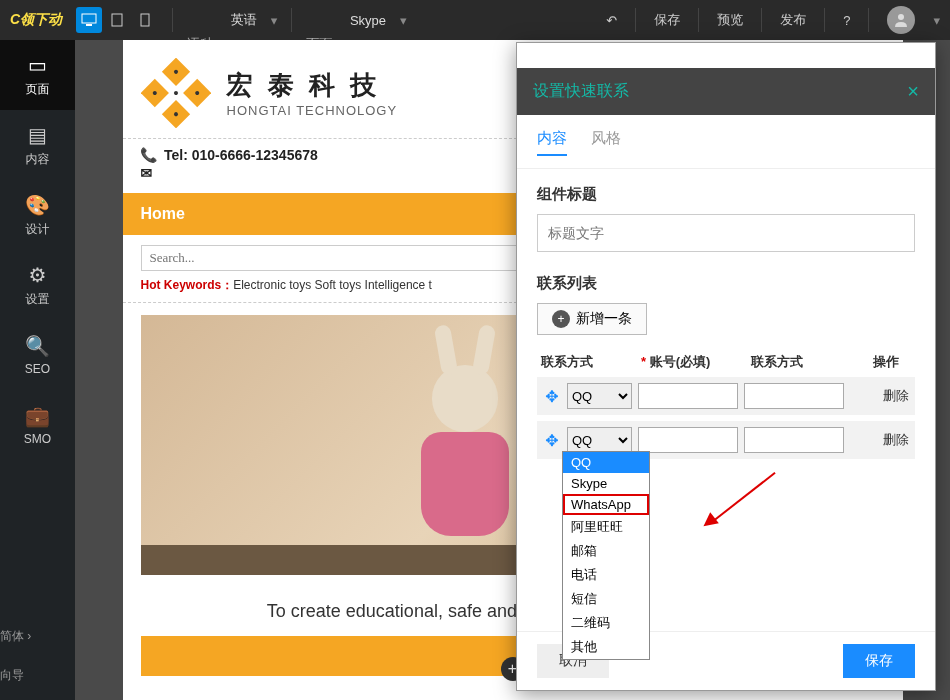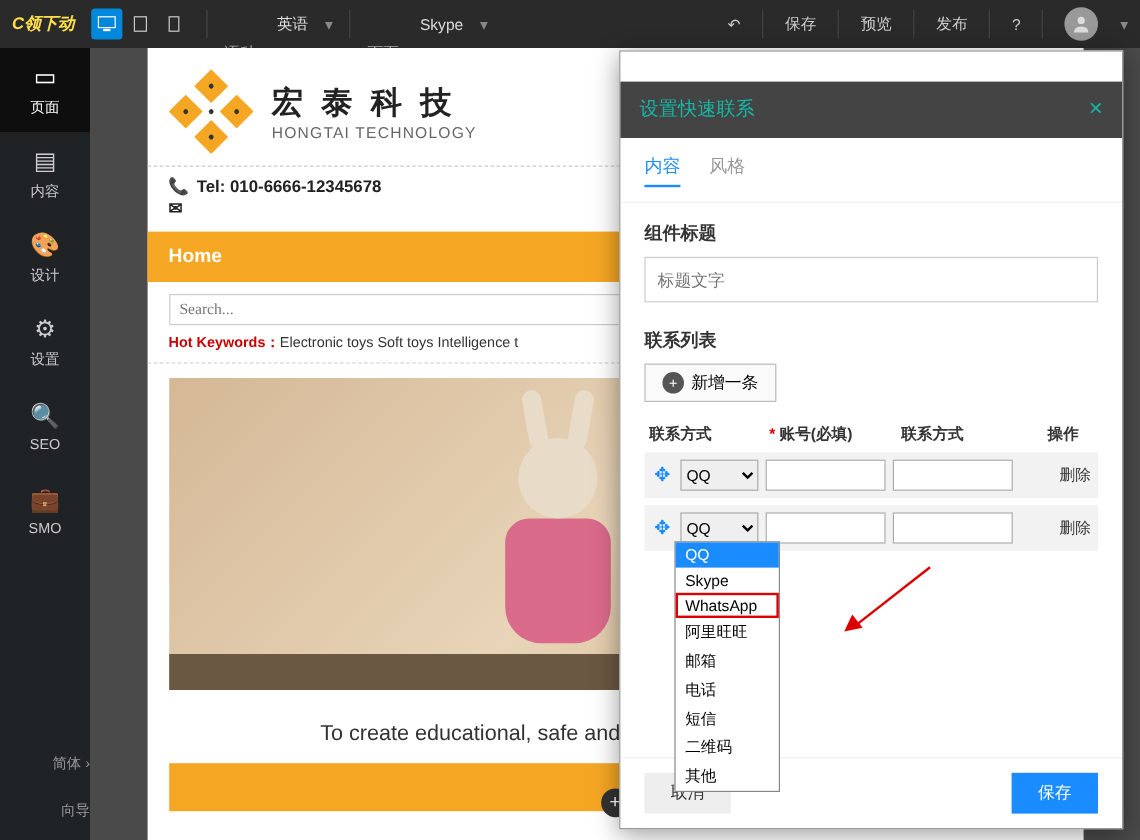--- a/index.html
+++ b/index.html
@@ -15,21 +15,21 @@
 .topbar .sel { color: #ddd; }
 .topbar .right { margin-left: auto; display: flex; gap: 18px; align-items: center; }
 .topbar .avatar { width: 28px; height: 28px; border-radius: 50%; background: #999; display:flex; align-items:center; justify-content:center; }
 
 .sidebar { position: absolute; left: 0; top: 40px; width: 75px; height: 660px; background: #1f2326; display: flex; flex-direction: column; }
 .sidebar .item { height: 70px; display: flex; flex-direction: column; align-items: center; justify-content: center; color: #ccc; font-size: 12px; gap: 4px; cursor: pointer; }
 .sidebar .item.active { background: #0e0e0e; color: #fff; }
 .sidebar .item .ico { font-size: 20px; }
 .sidebar .spacer { flex: 1; }
 .sidebar .bottom { padding: 10px 0; display:flex; flex-direction:column; gap:10px; }
-.sidebar .bottom .bitem { color:#999; font-size:12px; text-align:right; padding:6px 0; cursor:pointer; }
+.sidebar .bottom .bitem { color:#999; font-size:12px; text-align:left; padding:6px 0; cursor:pointer; }
 
 .canvas { position: absolute; left: 75px; top: 40px; width: 875px; height: 660px; background: #4a4a4a; overflow: hidden; }
 .page { margin: 0 auto; width: 780px; background: #fff; height: 100%; position: relative; }
 .header { padding: 18px 18px 10px 18px; display: flex; align-items: center; gap: 16px; border-bottom: 1px dashed #ccc; margin-bottom:8px; }
 .logo-mark { width: 70px; height: 70px; position: relative; }
 .logo-mark svg { width:100%; height:100%; }
 .brand h1 { font-size: 26px; letter-spacing: 4px; color: #222; }
 .brand p { font-size: 13px; color: #666; letter-spacing: 1px; }
 .contact { padding: 0 18px 10px 18px; color:#222; font-size:14px; font-weight:bold; }
 .contact div { margin:2px 0; display:flex; align-items:center; gap:6px; }

